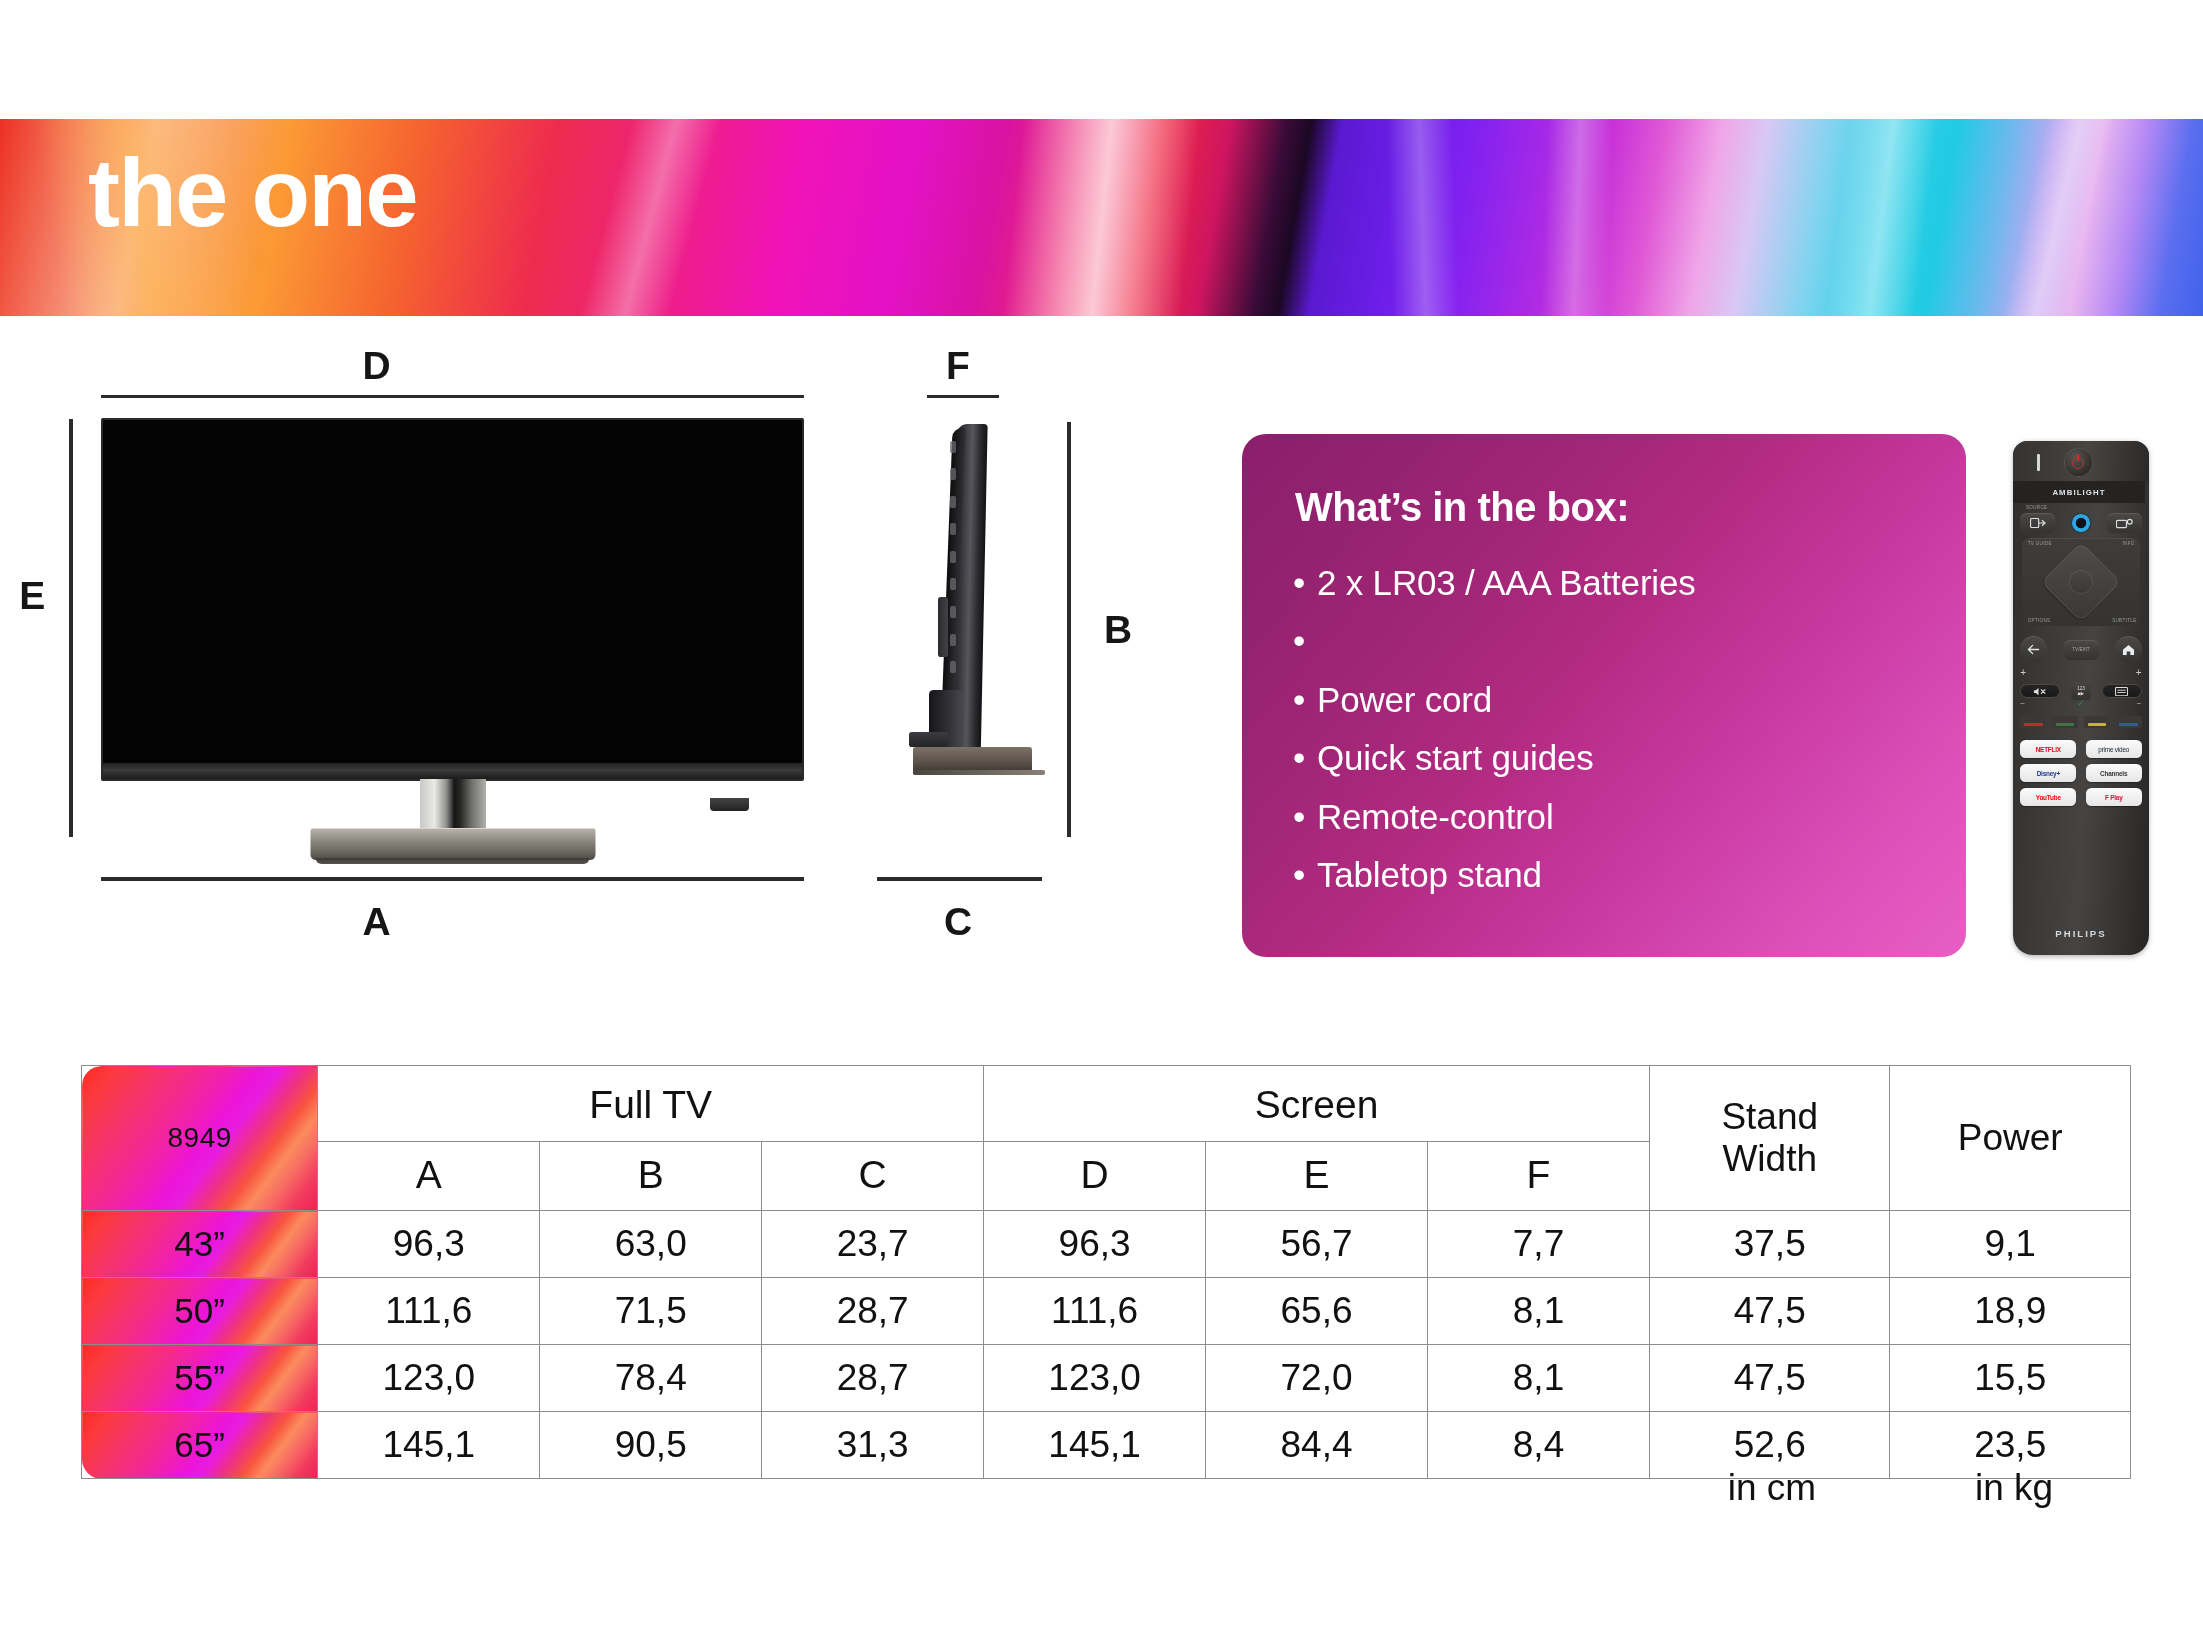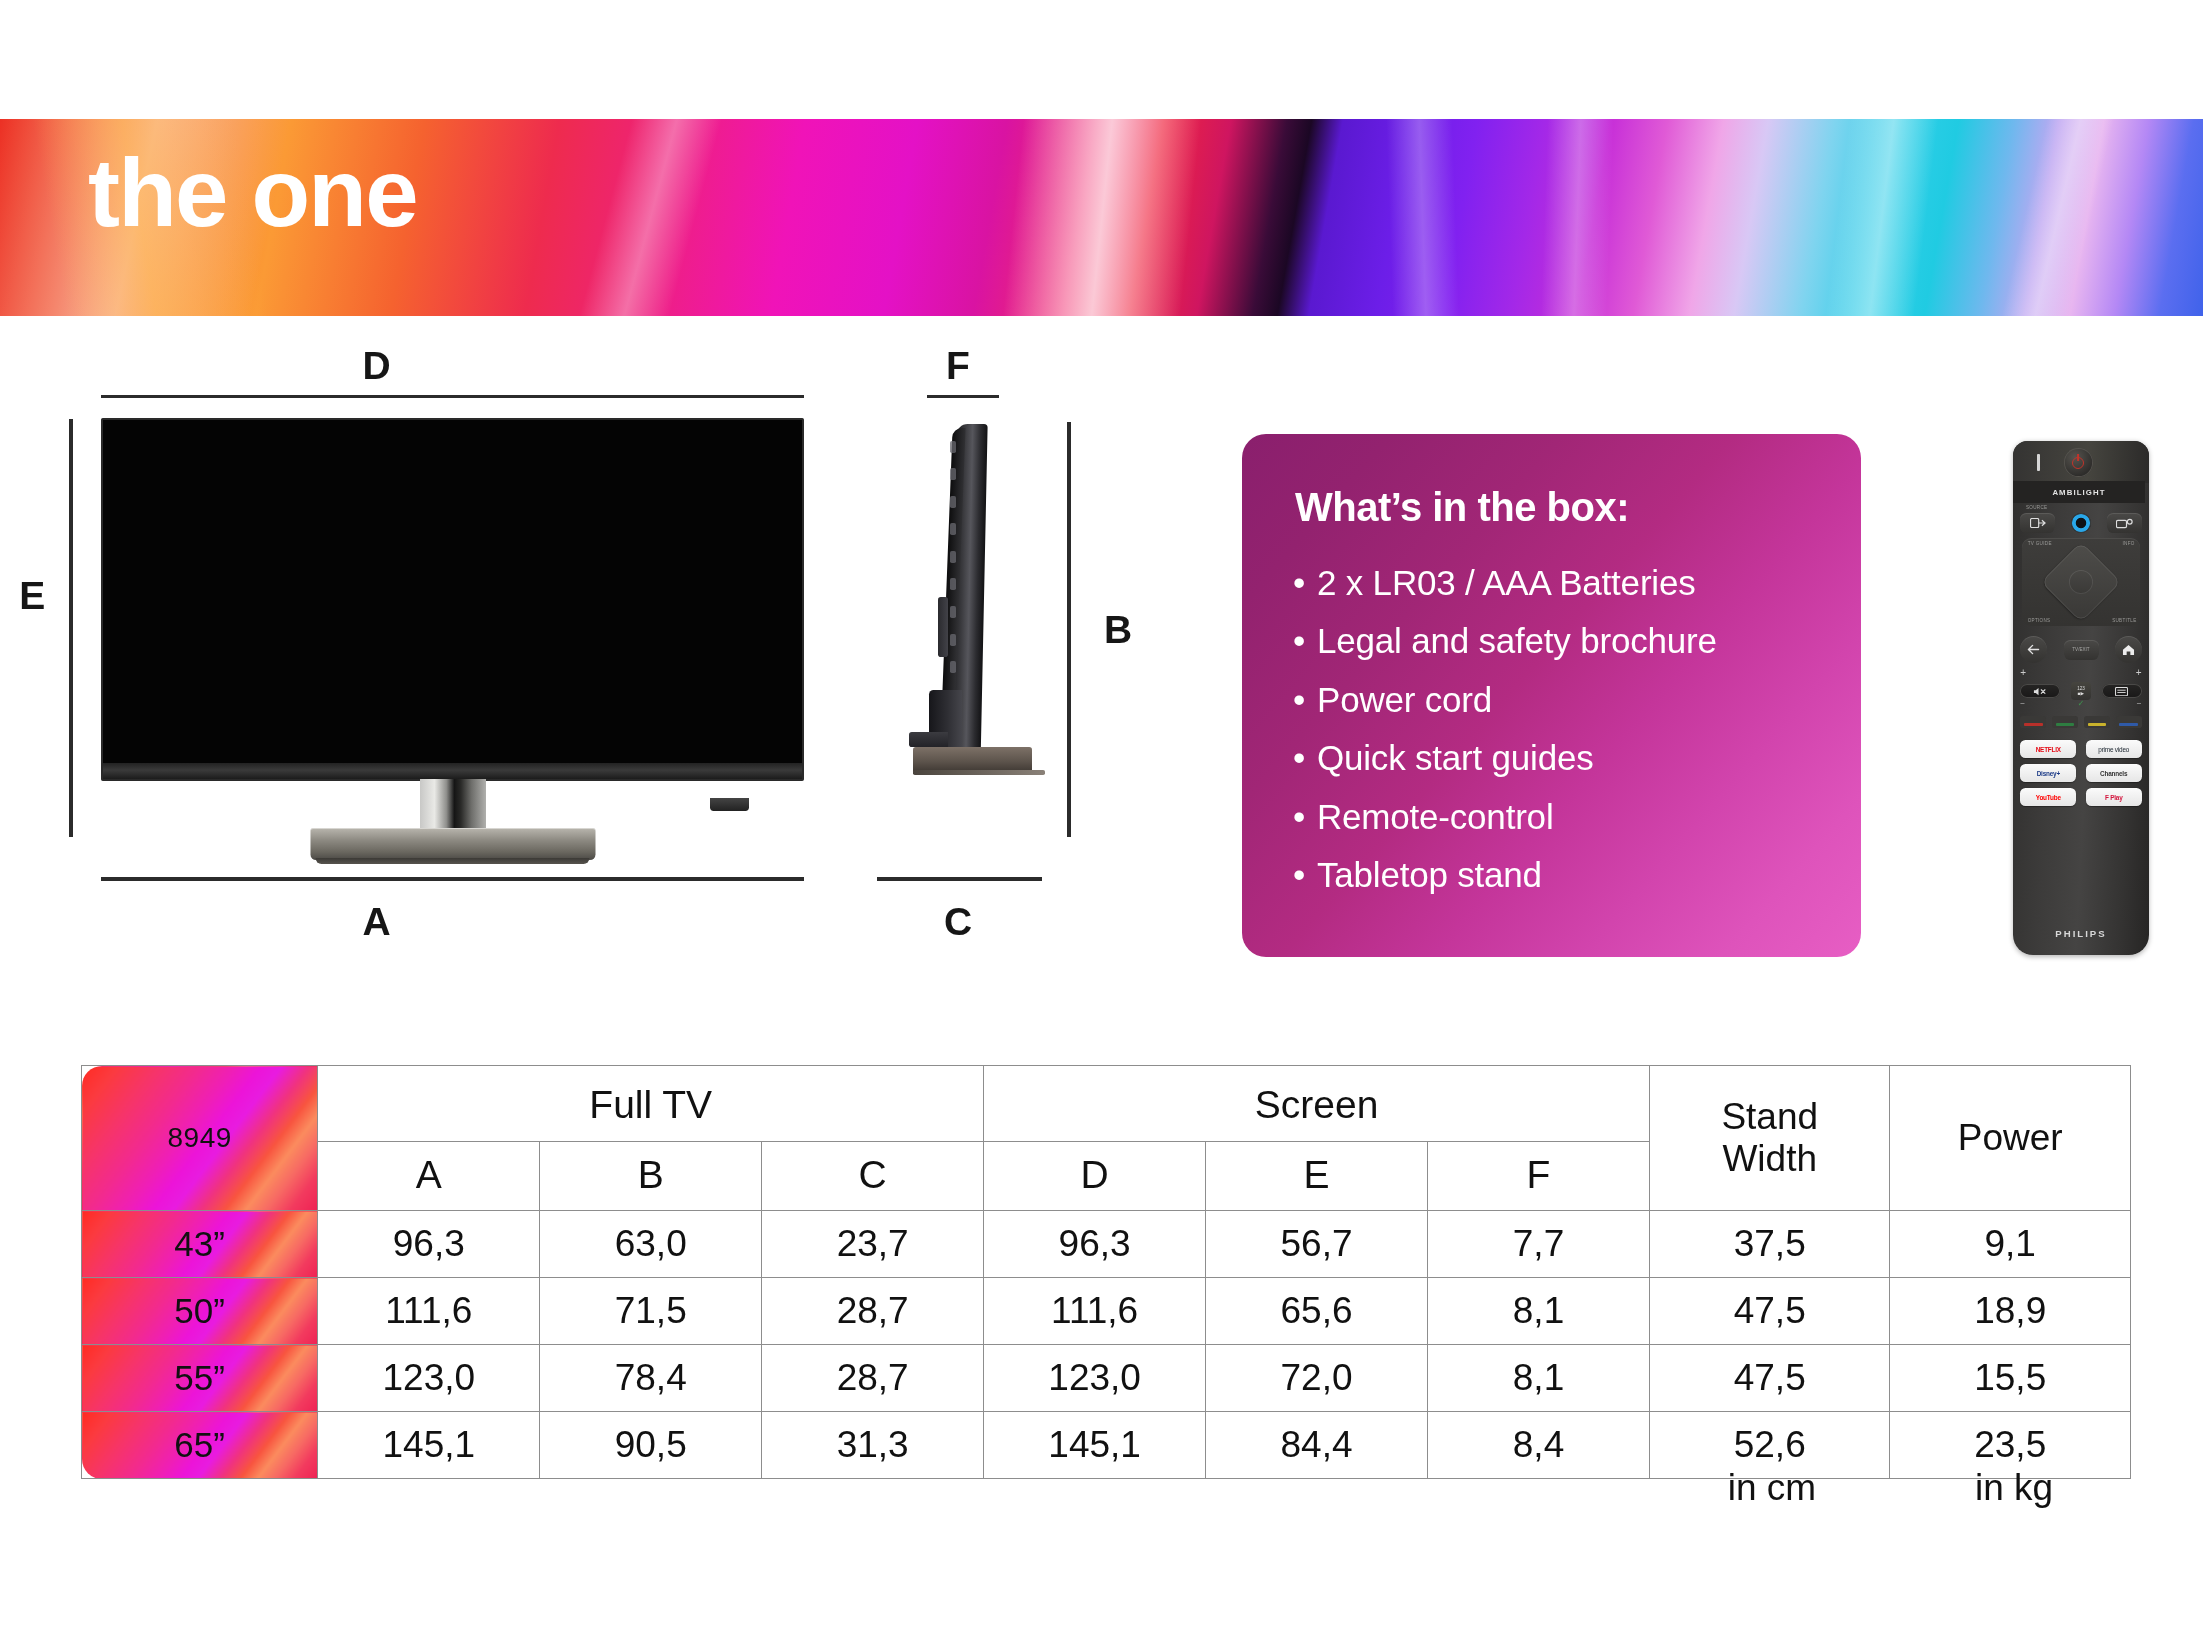--- a/index.html
+++ b/index.html
@@ -156,21 +156,21 @@
     content:""; position:absolute; left:0; right:-13px; bottom:-1.8px; height:4.6px;
     background: linear-gradient(90deg,#4a443d,#8a8178); border-radius:1.8px;
   }
   .side-tab {
     position:absolute; left:0px; top:317px; width:39px; height:14.7px;
     background: linear-gradient(180deg,#3b3b40,#232328); border-radius:2.8px 0 0 2.8px;
   }
 
   
   .box-panel {
-    position: absolute; left: 1242px; top: 434px; width: 619px; height: 523px;
+    position: absolute; left: 1242px; top: 434px; width: 724px; height: 523px;
     border-radius: 24px;
     background: linear-gradient(131deg,
       #8a1f6d 0%, #93226f 14%, #a12676 30%, #b32b82 46%,
       #c4359a 60%, #d244ad 74%, #de53bb 87%, #e75ec4 100%);
   }
   .box-title {
     position: absolute; left: 53px; top: 51px;
     color: #fff; font-size: 40px; font-weight: 700; letter-spacing: -0.5px;
   }
   .box-list { position: absolute; left: 51px; top: 130px; width: 606px; }
@@ -377,21 +377,20 @@
 
   <div class="box-panel">
     <div class="box-title">What’s in the box:</div>
     <div class="box-list">
       <div class="box-item">
         <span class="box-bullet">•</span>
         <span>2 x LR03 / AAA Batteries</span>
       </div>
       <div class="box-item">
         <span class="box-bullet">•</span>
-        <span>Legal and safety brochure</span>
       </div>
       <div class="box-item">
         <span class="box-bullet">•</span>
         <span>Power cord</span>
       </div>
       <div class="box-item">
         <span class="box-bullet">•</span>
         <span>Quick start guides</span>
       </div>
       <div class="box-item">

